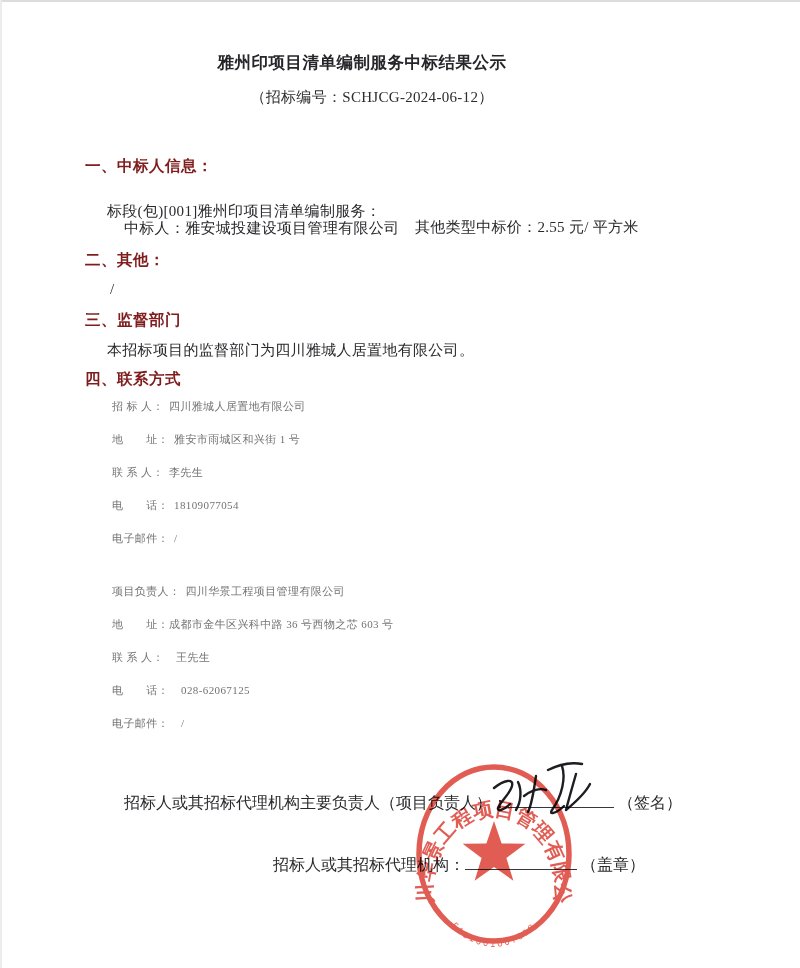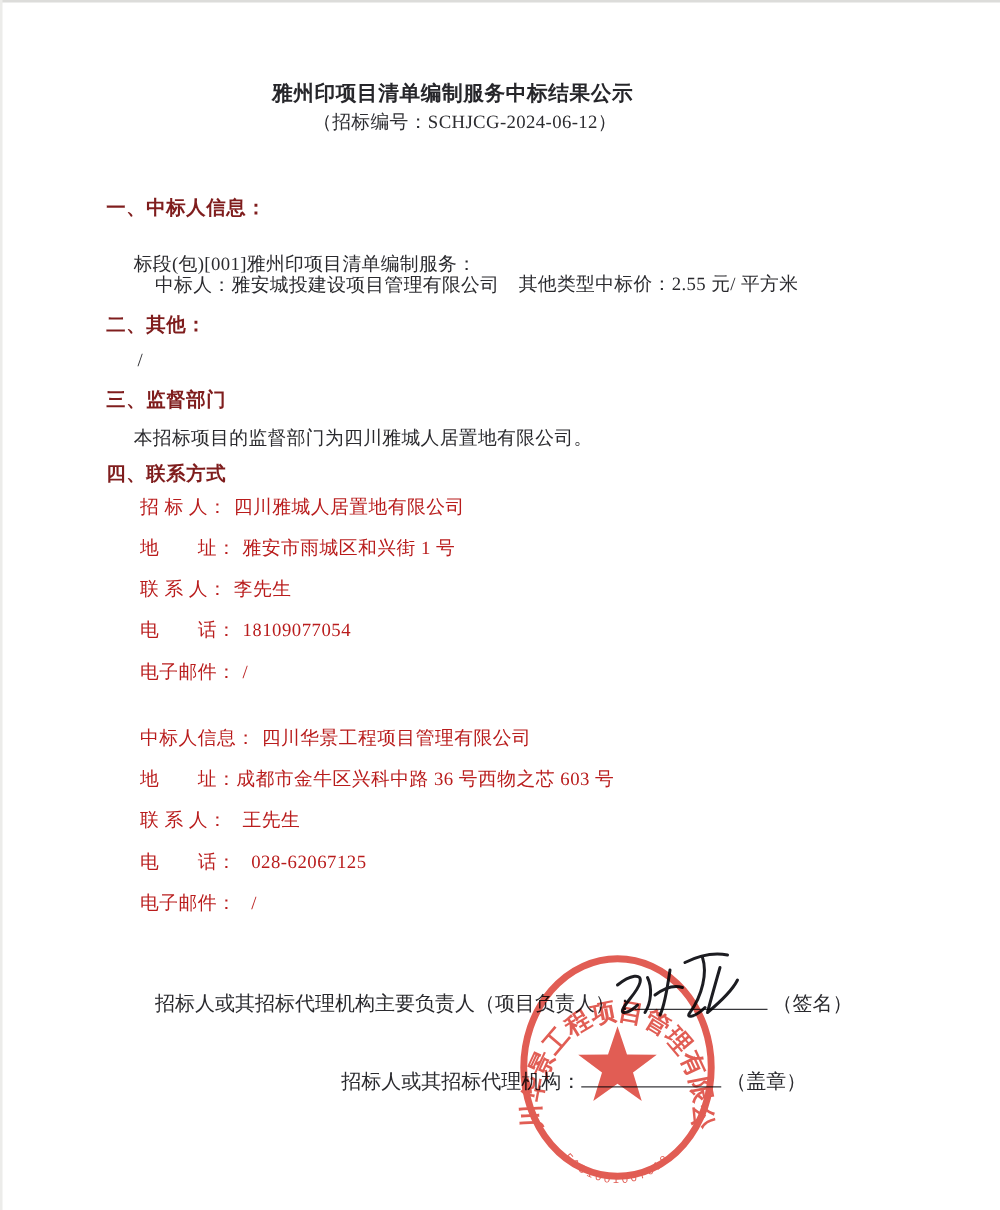--- a/index.html
+++ b/index.html
@@ -17,32 +17,32 @@
     content:"";position:absolute;left:0;top:0;width:100%;height:2px;
     background:#dcdcda;
   }
   .page::after{ 
     content:"";position:absolute;left:0;top:0;width:2px;height:100%;
     background:#ececea;
   }
   .abs{position:absolute;}
   .title-wrap{
     left:0;top:52px;width:724px;text-align:center;
-    font-size:16.5px;font-weight:600;letter-spacing:.5px;color:#26262a;margin-top:12px;
+    font-size:16.5px;font-weight:600;letter-spacing:.5px;color:#26262a;
   }
   .subtitle-wrap{
     left:0;top:88px;width:744px;text-align:center;
     font-size:15px;color:#2c2c30;letter-spacing:.3px;
   }
   .sec-head{
     font-family:"Liberation Sans","DejaVu Sans",sans-serif;
     font-weight:700;font-size:15.5px;color:#7f1d1d;letter-spacing:.5px;
   }
   .body-text{font-size:15px;color:#2a2a2e;letter-spacing:.3px;white-space:pre-wrap;}
-  .row-block{font-size:15px;color:#b91c1c;}
+  .row-block{font-size:11px;color:#737373;}
   .c-row{height:33px;line-height:33px;white-space:pre;}
   .c-row .lbl{letter-spacing:.4px;}
   .c-row .val{margin-left:5px;letter-spacing:.4px;}
   .sig-line{font-size:16px;color:#2a2a2e;white-space:pre;}
   .u-line{
     display:inline-block;vertical-align:baseline;
     border-bottom:1.6px solid #37373b;height:13px;
   }
   .u1{width:106px;}
   .u2{width:112px;}
@@ -72,21 +72,21 @@
 
   <div class="abs row-block" style="left:112px;top:390px;">
     <div class="c-row"><span class="lbl">招 标 人：</span><span class="val">四川雅城人居置地有限公司</span></div>
     <div class="c-row"><span class="lbl">地　　址：</span><span class="val">雅安市雨城区和兴街 1 号</span></div>
     <div class="c-row"><span class="lbl">联 系 人：</span><span class="val">李先生</span></div>
     <div class="c-row"><span class="lbl">电　　话：</span><span class="val">18109077054</span></div>
     <div class="c-row"><span class="lbl">电子邮件：</span><span class="val">/</span></div>
   </div>
 
   <div class="abs row-block" style="left:112px;top:575px;">
-    <div class="c-row"><span class="lbl">中标人信息：</span><span class="val">四川华景工程项目管理有限公司</span></div>
+    <div class="c-row"><span class="lbl">项目负责人：</span><span class="val">四川华景工程项目管理有限公司</span></div>
     <div class="c-row"><span class="lbl">地　　址：</span><span class="val" style="margin-left:0;">成都市金牛区兴科中路 36 号西物之芯 603 号</span></div>
     <div class="c-row"><span class="lbl">联 系 人：</span><span class="val" style="margin-left:12px;">王先生</span></div>
     <div class="c-row"><span class="lbl">电　　话：</span><span class="val" style="margin-left:12px;">028-62067125</span></div>
     <div class="c-row"><span class="lbl">电子邮件：</span><span class="val" style="margin-left:12px;">/</span></div>
   </div>
 
   <div class="abs sig-line" style="left:124px;top:793px;"><span>招标人或其招标代理机构主要负责人（项目负责人）：</span><span class="u-line u1"></span> <span>（签名）</span></div>
 
   <div class="abs sig-line" style="left:273px;top:855px;"><span>招标人或其招标代理机构：</span><span class="u-line u2"></span> <span>（盖章）</span></div>
 

